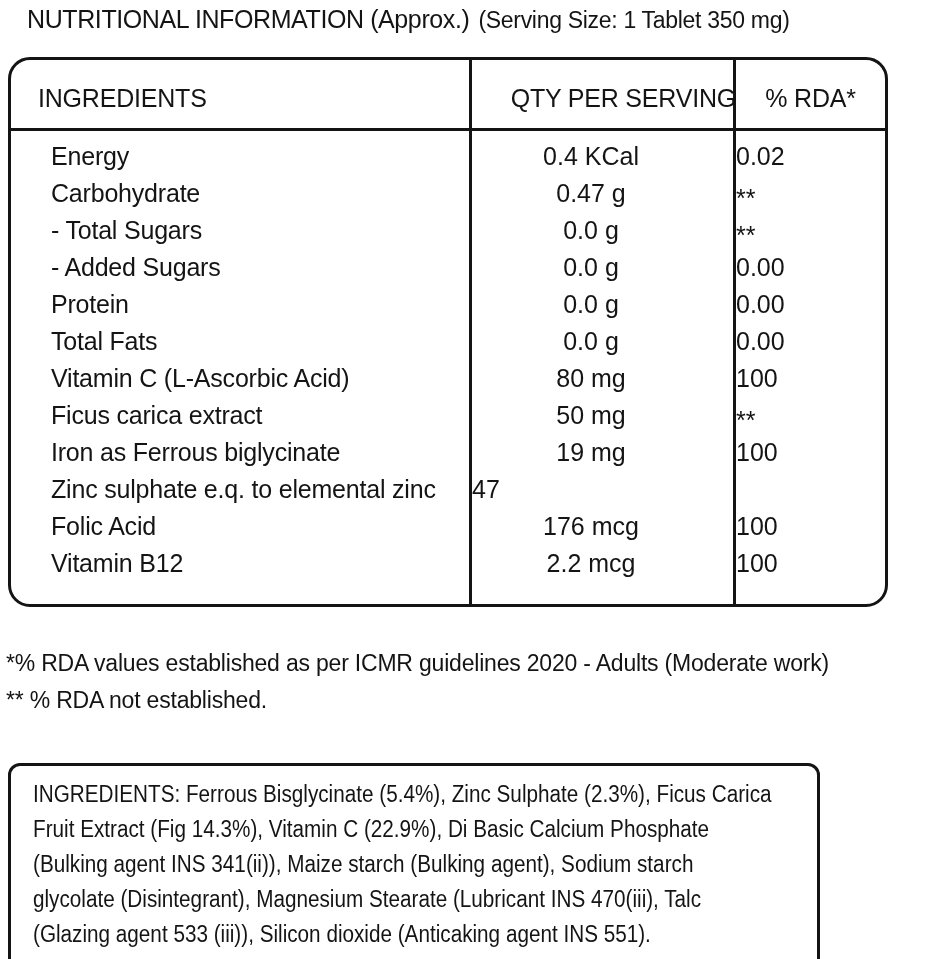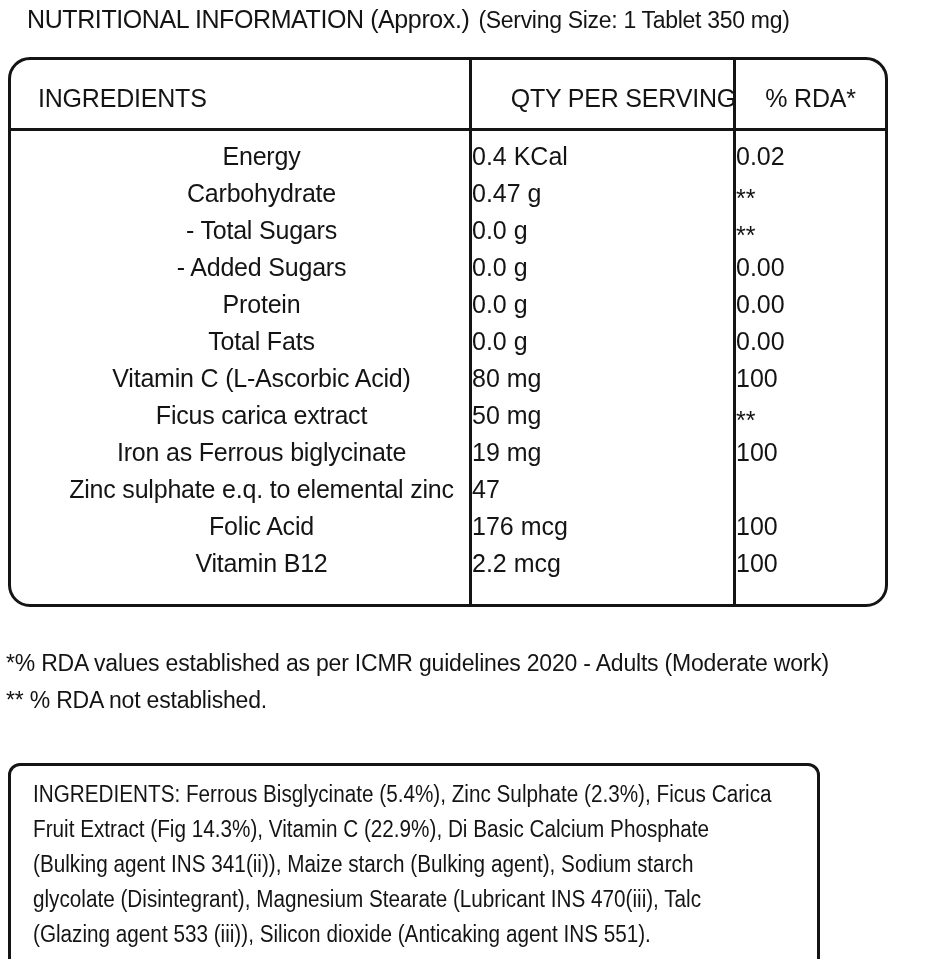--- a/index.html
+++ b/index.html
@@ -82,24 +82,23 @@
     display: grid;
     grid-template-columns: 461px 264px auto;
     height: 37px;
     align-items: center;
     font-size: 25px;
   }
   .cell-name {
     padding-left: 40px;
     letter-spacing: -0.2px;
     white-space: nowrap;
+  }
+  .cell-qty {
     text-align: center;
-  }
-  .cell-qty {
-    text-align: left;
     padding-right: 26px;
     white-space: nowrap;
   }
   .cell-rda {
     padding-right: 35px;
     white-space: nowrap;
   }
   .cell-rda.stars { transform: translateY(5px); }
 
   

